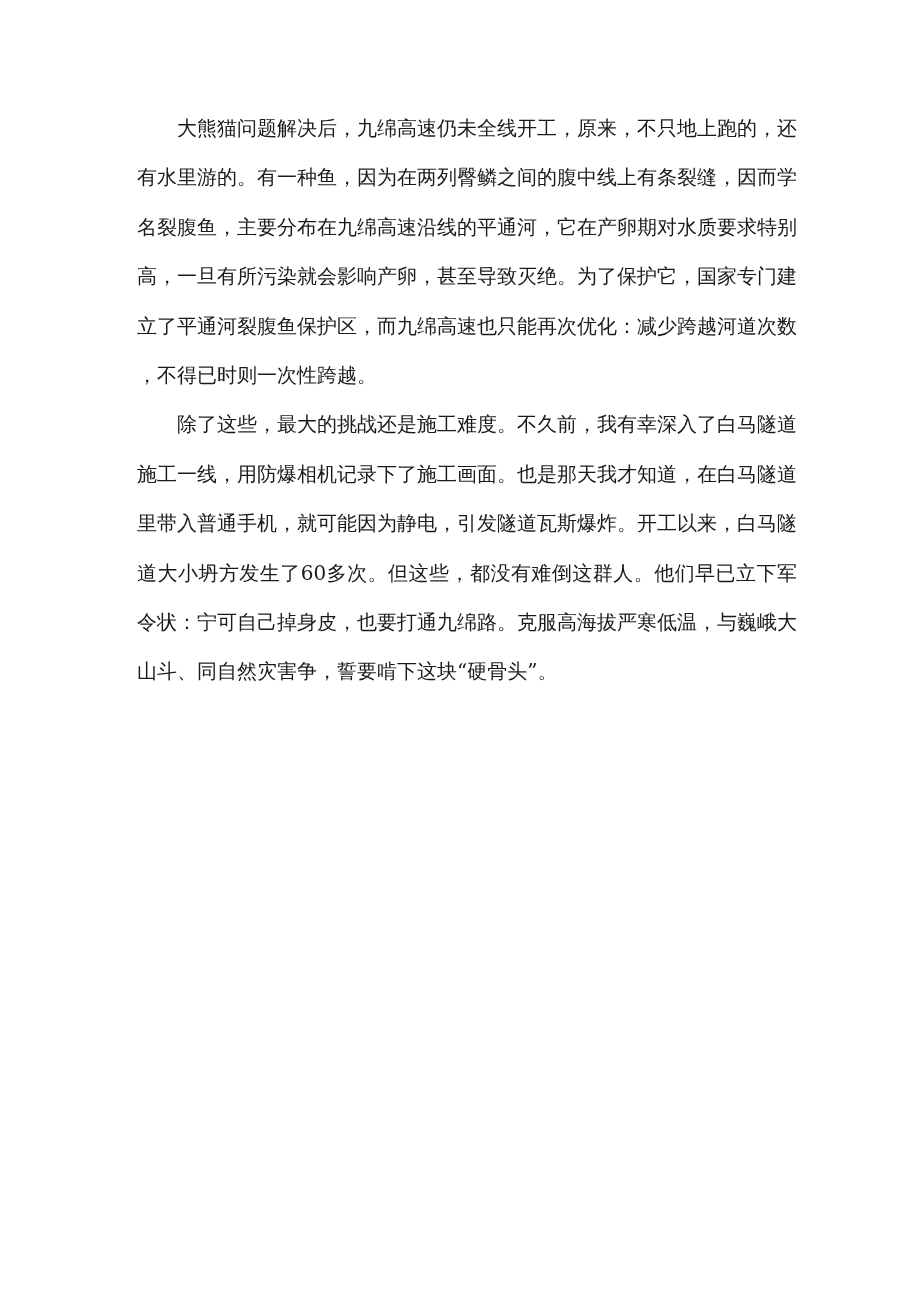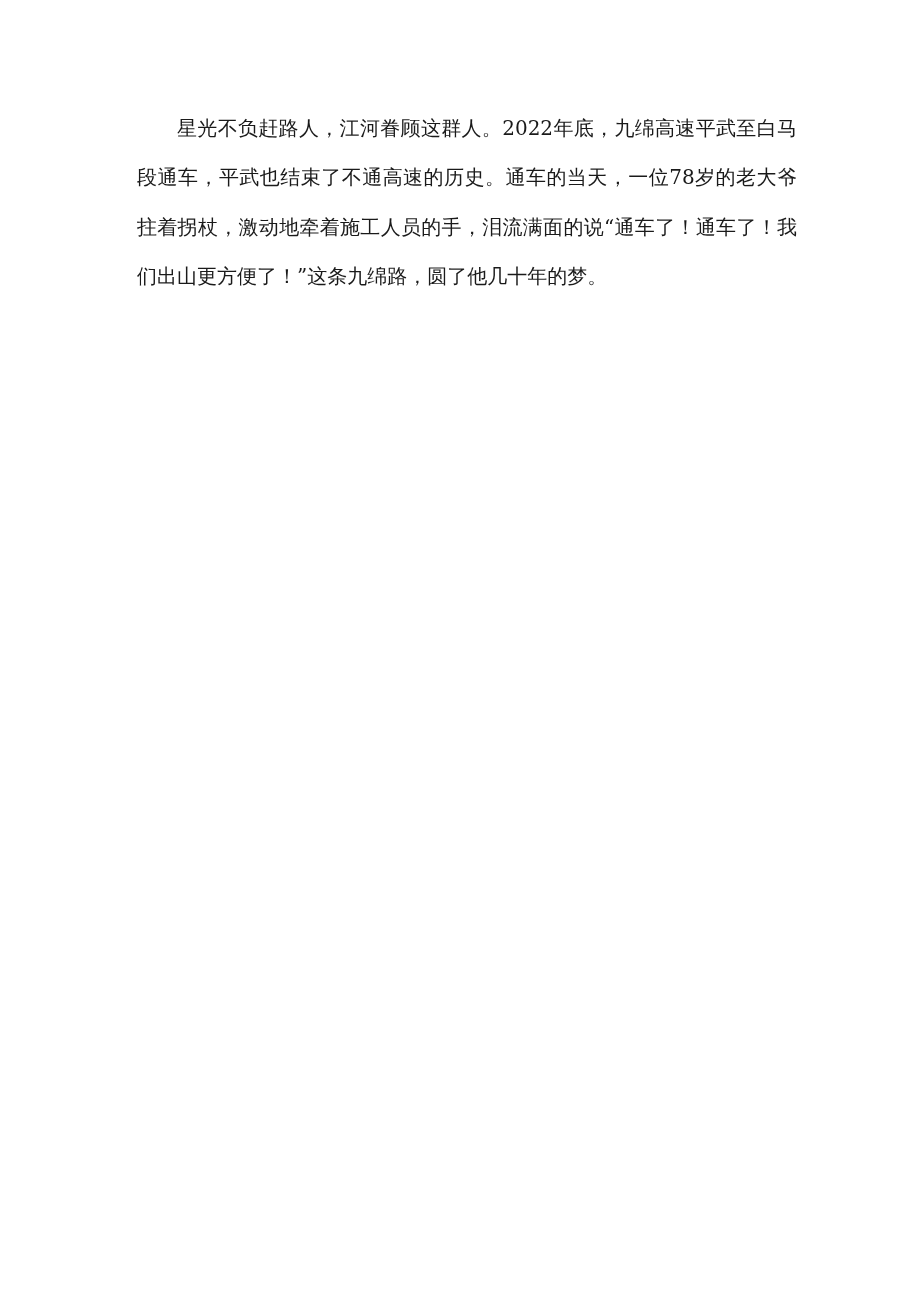--- a/index.html
+++ b/index.html
@@ -30,14 +30,15 @@
     text-align: justify;
     text-align-last: left;
     word-break: break-all;
     line-break: anywhere;
   }
 </style>
 </head>
 <body>
 
 <div class="page">
-  <p class="para">星光不负赶路人，江河眷顾这群人。2022年底，九绵高速平武至白马段通车，平武也结束了不通高速的历史。通车的当天，一位78岁的老大爷拄着拐杖，激动地牵着施工人员的手，泪流满面的说“通车了！通车了！我们出山更方便了！”这条九绵路，圆了他几十年的梦。</p>
+  <p class="para">大熊猫问题解决后，九绵高速仍未全线开工，原来，不只地上跑的，还有水里游的。有一种鱼，因为在两列臀鳞之间的腹中线上有条裂缝，因而学名裂腹鱼，主要分布在九绵高速沿线的平通河，它在产卵期对水质要求特别高，一旦有所污染就会影响产卵，甚至导致灭绝。为了保护它，国家专门建立了平通河裂腹鱼保护区，而九绵高速也只能再次优化：减少跨越河道次数，不得已时则一次性跨越。</p>
+  <p class="para">除了这些，最大的挑战还是施工难度。不久前，我有幸深入了白马隧道施工一线，用防爆相机记录下了施工画面。也是那天我才知道，在白马隧道里带入普通手机，就可能因为静电，引发隧道瓦斯爆炸。开工以来，白马隧道大小坍方发生了60多次。但这些，都没有难倒这群人。他们早已立下军令状：宁可自己掉身皮，也要打通九绵路。克服高海拔严寒低温，与巍峨大山斗、同自然灾害争，誓要啃下这块“硬骨头”。</p>
 </div>
 
 </body></html>

